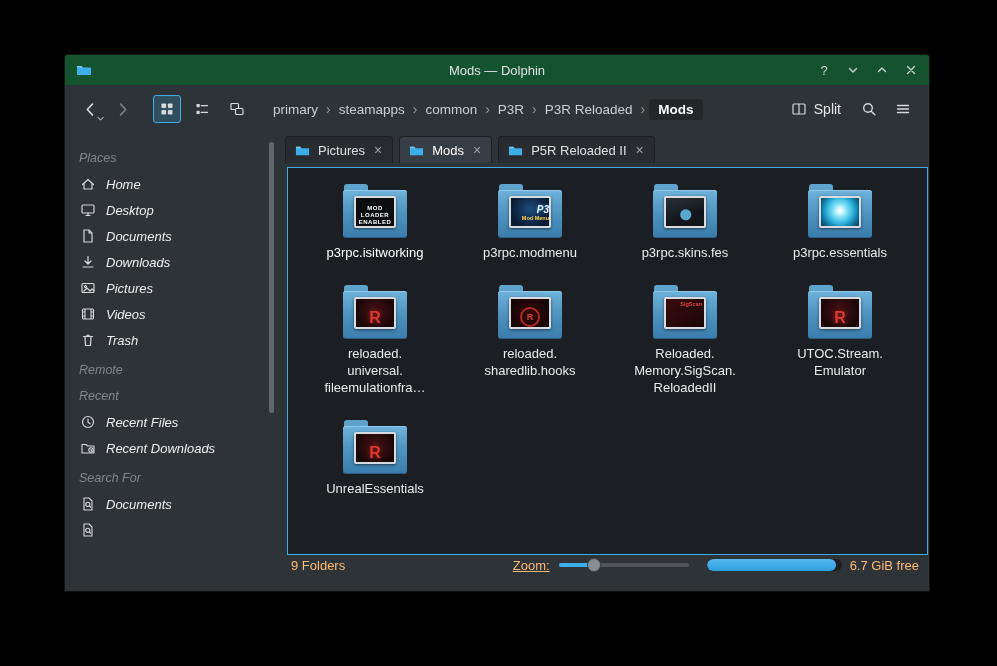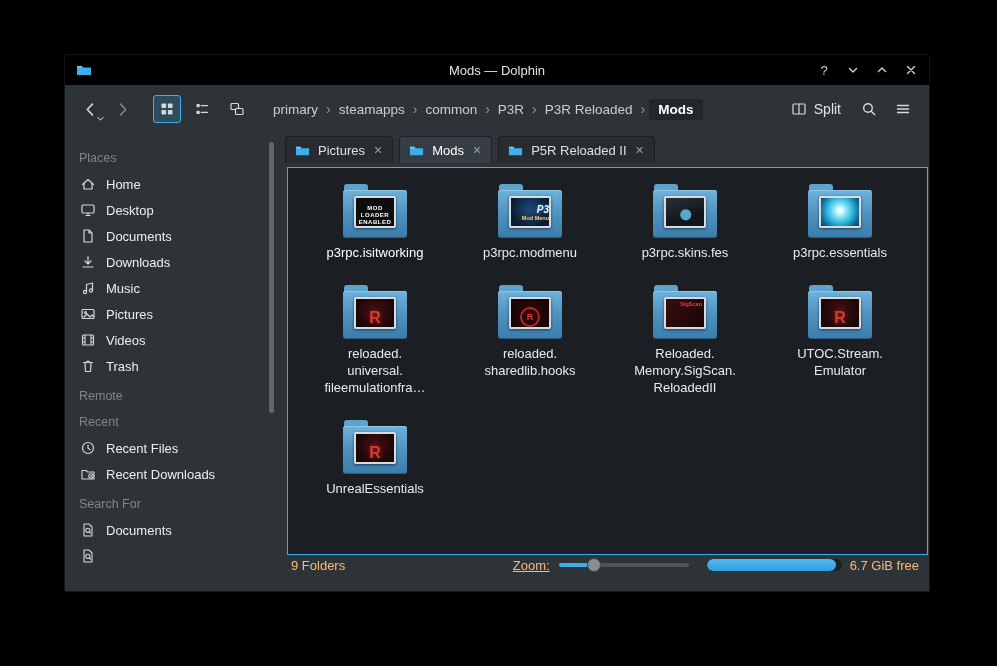--- a/index.html
+++ b/index.html
@@ -3,21 +3,21 @@
 <meta charset="utf-8">
 <style>
   html,body{margin:0;padding:0;background:#000;width:997px;height:666px;overflow:hidden;
     font-family:"Liberation Sans",sans-serif;-webkit-font-smoothing:antialiased;}
   *{box-sizing:border-box;}
 
   .window{position:absolute;left:64px;top:54px;width:866px;height:538px;background:#2e3338;
     border:1px solid #131517;border-radius:4px 4px 0 0;display:flex;flex-direction:column;overflow:hidden;}
 
   
-  .titlebar{height:30px;flex:0 0 30px;display:flex;align-items:center;position:relative;padding:0 10px;background:#000000;}
+  .titlebar{height:30px;flex:0 0 30px;display:flex;align-items:center;position:relative;padding:0 10px;background:#14532d;}
   .titlebar .wicon{width:18px;height:16px;}
   .title{position:absolute;left:0;right:0;text-align:center;font-size:13px;color:#dfe3e6;pointer-events:none;}
   .tbtns{margin-left:auto;display:flex;align-items:center;gap:13px;z-index:2;}
   .tbtn{width:16px;height:16px;display:flex;align-items:center;justify-content:center;color:#ccd1d4;font-size:13px;cursor:default;}
   .tbtn svg{width:12px;height:12px;}
 
   
   .toolbar{height:48px;flex:0 0 48px;display:flex;align-items:center;padding:0 12px;gap:6px;background:#2e3338;}
   .navbtn{width:26px;height:26px;position:relative;display:flex;align-items:center;justify-content:center;color:#cfd4d7;}
   .navbtn.fwd{color:#79828a;}
@@ -34,21 +34,21 @@
   .toolsp{flex:1;}
   .splitbtn{display:flex;align-items:center;gap:7px;color:#e3e6e8;font-size:14px;padding:4px 8px;}
   .splitbtn svg{width:16px;height:16px;color:#d6dadd;}
   .toolicon{width:28px;height:28px;display:flex;align-items:center;justify-content:center;color:#d6dadd;}
   .toolicon svg{width:16px;height:16px;}
 
   
   .content{flex:1;display:flex;min-height:0;}
 
   
-  .sidebar{flex:0 0 214px;position:relative;overflow:hidden;padding-top:8px;background:#2e3338;}
+  .sidebar{flex:0 0 214px;position:relative;overflow:hidden;padding-top:8px;background:#2e3338;font-style:italic;}
   .side-header{margin:10px 14px 4px;height:16px;font-size:12.5px;color:#7e868c;}
   .side-item{height:26px;display:flex;align-items:center;gap:10px;padding-left:15px;color:#eceef0;font-size:13px;cursor:default;}
   .side-item svg{width:16px;height:16px;color:#d3d7da;flex:0 0 16px;}
   .sscroll{position:absolute;left:204px;top:9px;width:5px;height:271px;border-radius:2.5px;background:#60666b;}
 
   
   .maincol{flex:1;display:flex;flex-direction:column;min-width:0;}
 
   
   .tabbar{height:30px;flex:0 0 30px;display:flex;align-items:flex-end;padding-left:6px;gap:6px;}
@@ -354,26 +354,20 @@
           <span>Documents</span>
         </div>
       <div class="side-item">
           <svg>
             <use href="#i-download"></use>
           </svg>
           <span>Downloads</span>
         </div>
       <div class="side-item">
           <svg>
-            <use href="#i-music"></use>
-          </svg>
-          <span>Music</span>
-        </div>
-      <div class="side-item">
-          <svg>
             <use href="#i-image"></use>
           </svg>
           <span>Pictures</span>
         </div>
       <div class="side-item">
           <svg>
             <use href="#i-film"></use>
           </svg>
           <span>Videos</span>
         </div>

